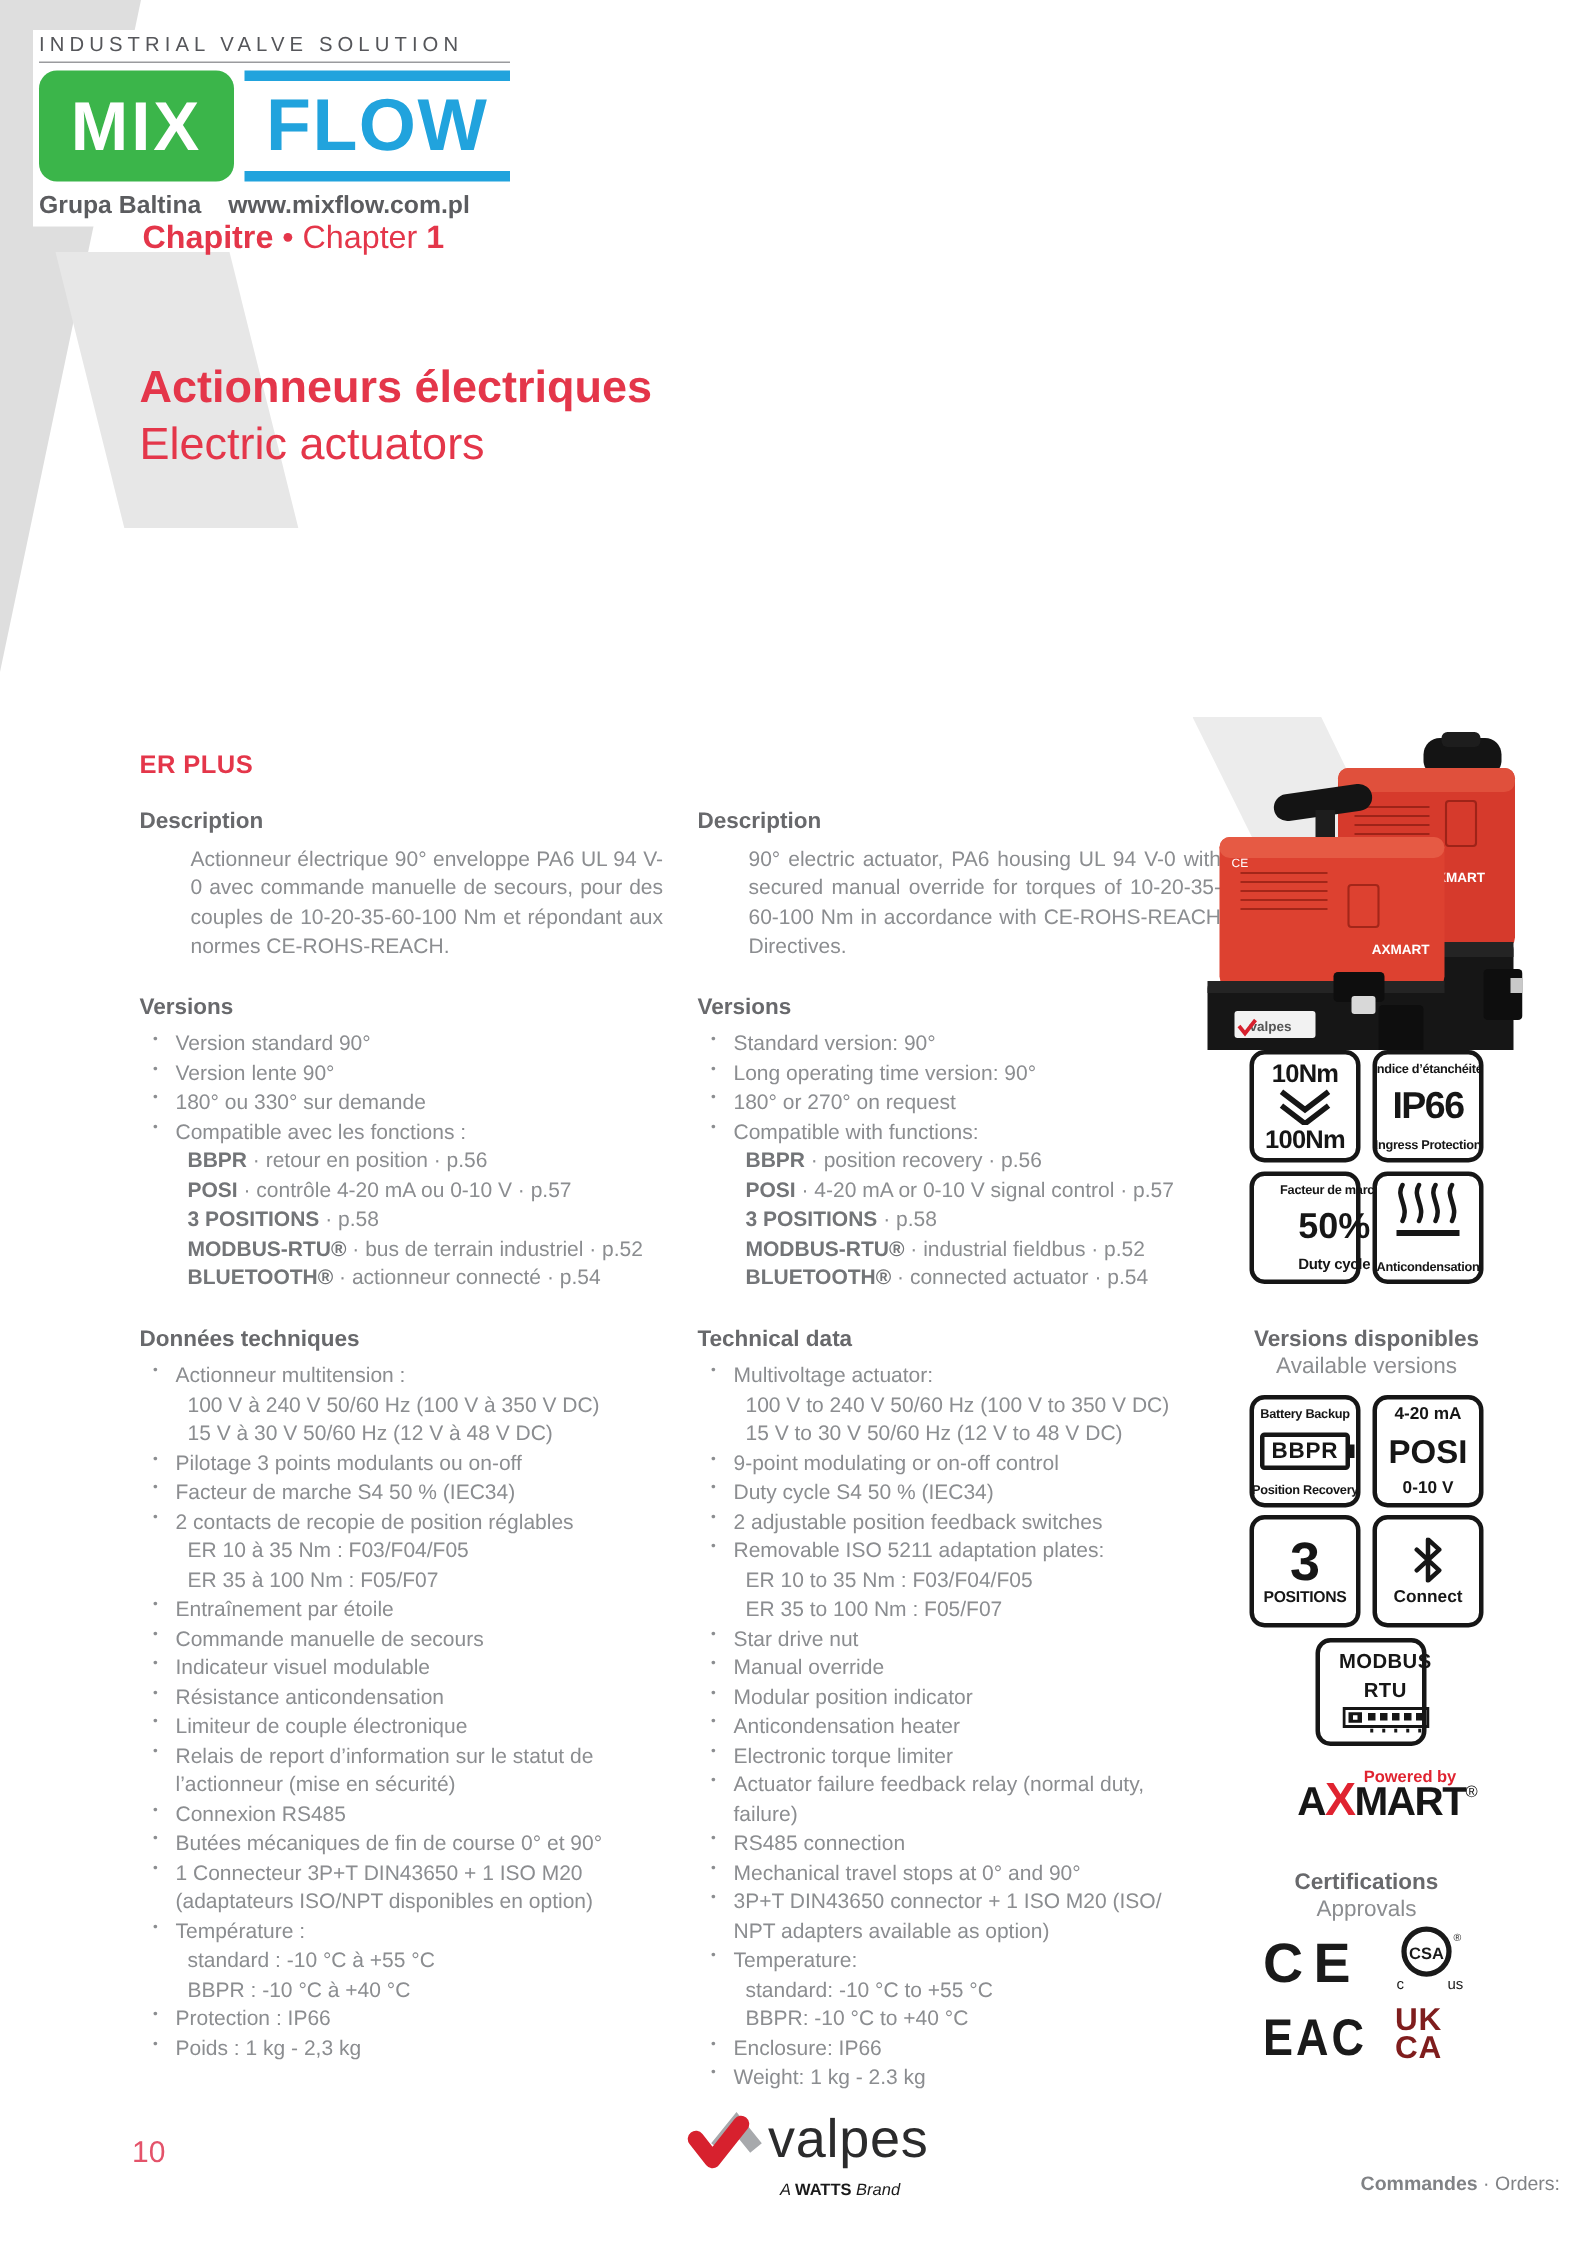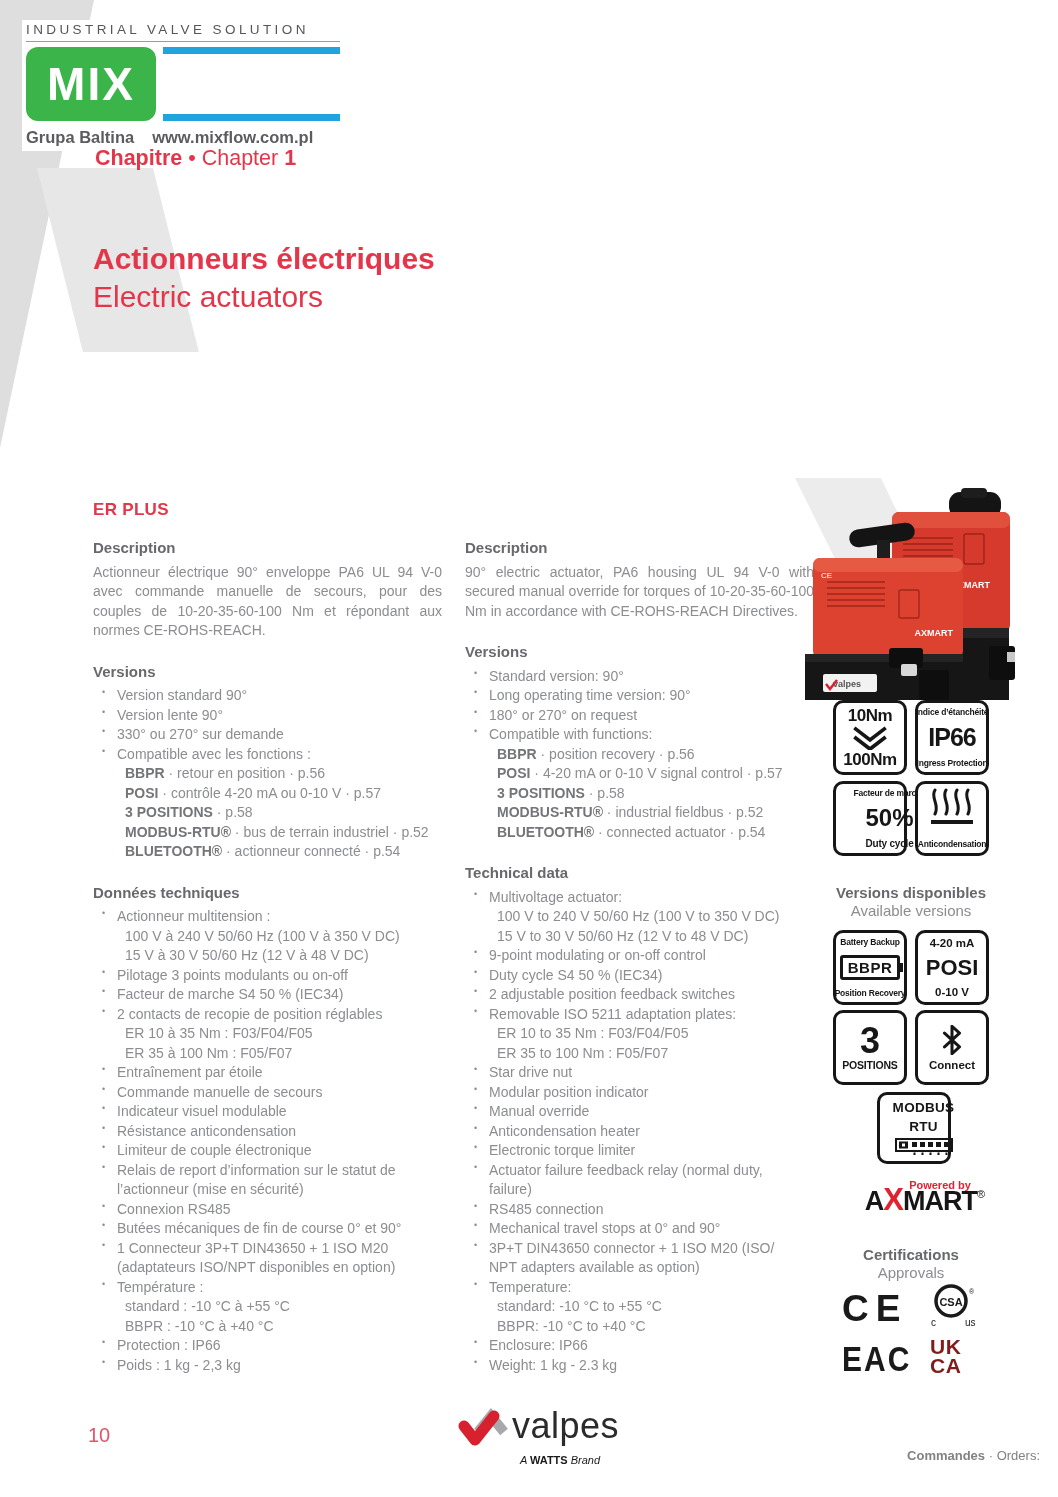--- a/index.html
+++ b/index.html
@@ -37,21 +37,21 @@
   .page-title { position:absolute; left:93px; top:240px; line-height:38px; font-size:30px; color:#e4364a; }
   .page-title .fr { font-weight:700; }
   .product-name { position:absolute; left:93px; top:500px; font-size:17px; font-weight:700;
     color:#e4364a; letter-spacing:.3px; }
 
   
   .col { position:absolute; top:538px; width:349px; font-size:14px; line-height:19.5px; }
   .col-fr { left:93px; } .col-en { left:465px; }
   .sec-h { font-size:15px; font-weight:700; color:#68696c; margin:21px 0 5px 0; }
   .sec-h.first { margin-top:0; }
-  .desc { text-align:justify; }
+  .desc { text-align:justify;margin-left:34px; }
   .row { position:relative; padding-left:24px; }
   .row .bullet { position:absolute; left:9px; top:-3px; font-size:14px; color:#8b8d90; }
   .row .bullet::before { content:"•"; font-size:9px; vertical-align:6px; }
   .row.indent { padding-left:32px; }
   .row .b { font-weight:700; color:#737578; }
 
   
   .abs { position:absolute; }
   .badge { position:absolute; width:74px; height:75px; border:3px solid #161616; border-radius:10px;
     background:#fff; display:flex; flex-direction:column; align-items:center; justify-content:space-between;
@@ -106,20 +106,21 @@
   <div class="shape-a"></div>
   <div class="shape-b"></div>
   <div class="shape-c"></div>
 
   <div class="logo-block">
     <div class="tagline">INDUSTRIAL VALVE SOLUTION</div>
     <div class="logo-row">
       <div class="mix-box">MIX</div>
       <div class="flow-box">
         <div class="flow-bar"></div>
+        <div class="flow-text">FLOW</div>
         <div class="flow-bar"></div>
       </div>
     </div>
     <div class="logo-sub">
       <span>Grupa Baltina</span>
       <span>www.mixflow.com.pl</span>
     </div>
   </div>
 
   <div class="chapter"><span class="bold">Chapitre</span><span> • </span><span>Chapter </span><span class="bold">1</span></div>
@@ -131,21 +132,21 @@
 
   <div class="product-name">ER PLUS</div>
 
   <div class="col col-fr">
     <div class="sec-h first">Description</div>
     <div class="desc">Actionneur électrique 90° enveloppe PA6 UL 94 V-0 avec commande manuelle de secours, pour des couples de 10-20-35-60-100 Nm et répondant aux normes CE-ROHS-REACH.</div>
     <div class="sec-h">Versions</div>
     <div class="list">
         <div class="row"><span class="bullet" style="visibility: visible;"></span><b class="b"></b><span class="t">Version standard 90°</span></div>
         <div class="row"><span class="bullet" style="visibility: visible;"></span><b class="b"></b><span class="t">Version lente 90°</span></div>
-        <div class="row"><span class="bullet" style="visibility: visible;"></span><b class="b"></b><span class="t">330° ou 270° sur demande</span></div>
+        <div class="row"><span class="bullet" style="visibility: visible;"></span><b class="b"></b><span class="t">180° ou 330° sur demande</span></div>
         <div class="row"><span class="bullet" style="visibility: visible;"></span><b class="b"></b><span class="t">Compatible avec les fonctions :</span></div>
         <div class="row indent"><b class="b">BBPR</b><span class="t"> · retour en position · p.56</span></div>
         <div class="row indent"><b class="b">POSI</b><span class="t"> · contrôle 4-20 mA ou 0-10 V · p.57</span></div>
         <div class="row indent"><b class="b">3 POSITIONS</b><span class="t"> · p.58</span></div>
         <div class="row indent"><b class="b">MODBUS-RTU®</b><span class="t"> · bus de terrain industriel · p.52</span></div>
         <div class="row indent"><b class="b">BLUETOOTH®</b><span class="t"> · actionneur connecté · p.54</span></div>
       </div>
     <div class="sec-h">Données techniques</div>
     <div class="list">
         <div class="row"><span class="bullet" style="visibility: visible;"></span><b class="b"></b><span class="t">Actionneur multitension :</span></div>
@@ -195,22 +196,22 @@
         <div class="row"><span class="bullet" style="visibility: visible;"></span><b class="b"></b><span class="t">Multivoltage actuator:</span></div>
         <div class="row indent"><b class="b"></b><span class="t">100 V to 240 V 50/60 Hz (100 V to 350 V DC)</span></div>
         <div class="row indent"><b class="b"></b><span class="t">15 V to 30 V 50/60 Hz (12 V to 48 V DC)</span></div>
         <div class="row"><span class="bullet" style="visibility: visible;"></span><b class="b"></b><span class="t">9-point modulating or on-off control</span></div>
         <div class="row"><span class="bullet" style="visibility: visible;"></span><b class="b"></b><span class="t">Duty cycle S4 50 % (IEC34)</span></div>
         <div class="row"><span class="bullet" style="visibility: visible;"></span><b class="b"></b><span class="t">2 adjustable position feedback switches</span></div>
         <div class="row"><span class="bullet" style="visibility: visible;"></span><b class="b"></b><span class="t">Removable ISO 5211 adaptation plates:</span></div>
         <div class="row indent"><b class="b"></b><span class="t">ER 10 to 35 Nm : F03/F04/F05</span></div>
         <div class="row indent"><b class="b"></b><span class="t">ER 35 to 100 Nm : F05/F07</span></div>
         <div class="row"><span class="bullet" style="visibility: visible;"></span><b class="b"></b><span class="t">Star drive nut</span></div>
+        <div class="row"><span class="bullet" style="visibility: visible;"></span><b class="b"></b><span class="t">Manual override</span></div>
         <div class="row"><span class="bullet" style="visibility: visible;"></span><b class="b"></b><span class="t">Modular position indicator</span></div>
-        <div class="row"><span class="bullet" style="visibility: visible;"></span><b class="b"></b><span class="t">Manual override</span></div>
         <div class="row"><span class="bullet" style="visibility: visible;"></span><b class="b"></b><span class="t">Anticondensation heater</span></div>
         <div class="row"><span class="bullet" style="visibility: visible;"></span><b class="b"></b><span class="t">Electronic torque limiter</span></div>
         <div class="row"><span class="bullet" style="visibility: visible;"></span><b class="b"></b><span class="t">Actuator failure feedback relay (normal duty,</span></div>
         <div class="row"><b class="b"></b><span class="t">failure)</span></div>
         <div class="row"><span class="bullet" style="visibility: visible;"></span><b class="b"></b><span class="t">RS485 connection</span></div>
         <div class="row"><span class="bullet" style="visibility: visible;"></span><b class="b"></b><span class="t">Mechanical travel stops at 0° and 90°</span></div>
         <div class="row"><span class="bullet" style="visibility: visible;"></span><b class="b"></b><span class="t">3P+T DIN43650 connector + 1 ISO M20 (ISO/</span></div>
         <div class="row"><b class="b"></b><span class="t">NPT adapters available as option)</span></div>
         <div class="row"><span class="bullet" style="visibility: visible;"></span><b class="b"></b><span class="t">Temperature:</span></div>
         <div class="row indent"><b class="b"></b><span class="t">standard: -10 °C to +55 °C</span></div>

